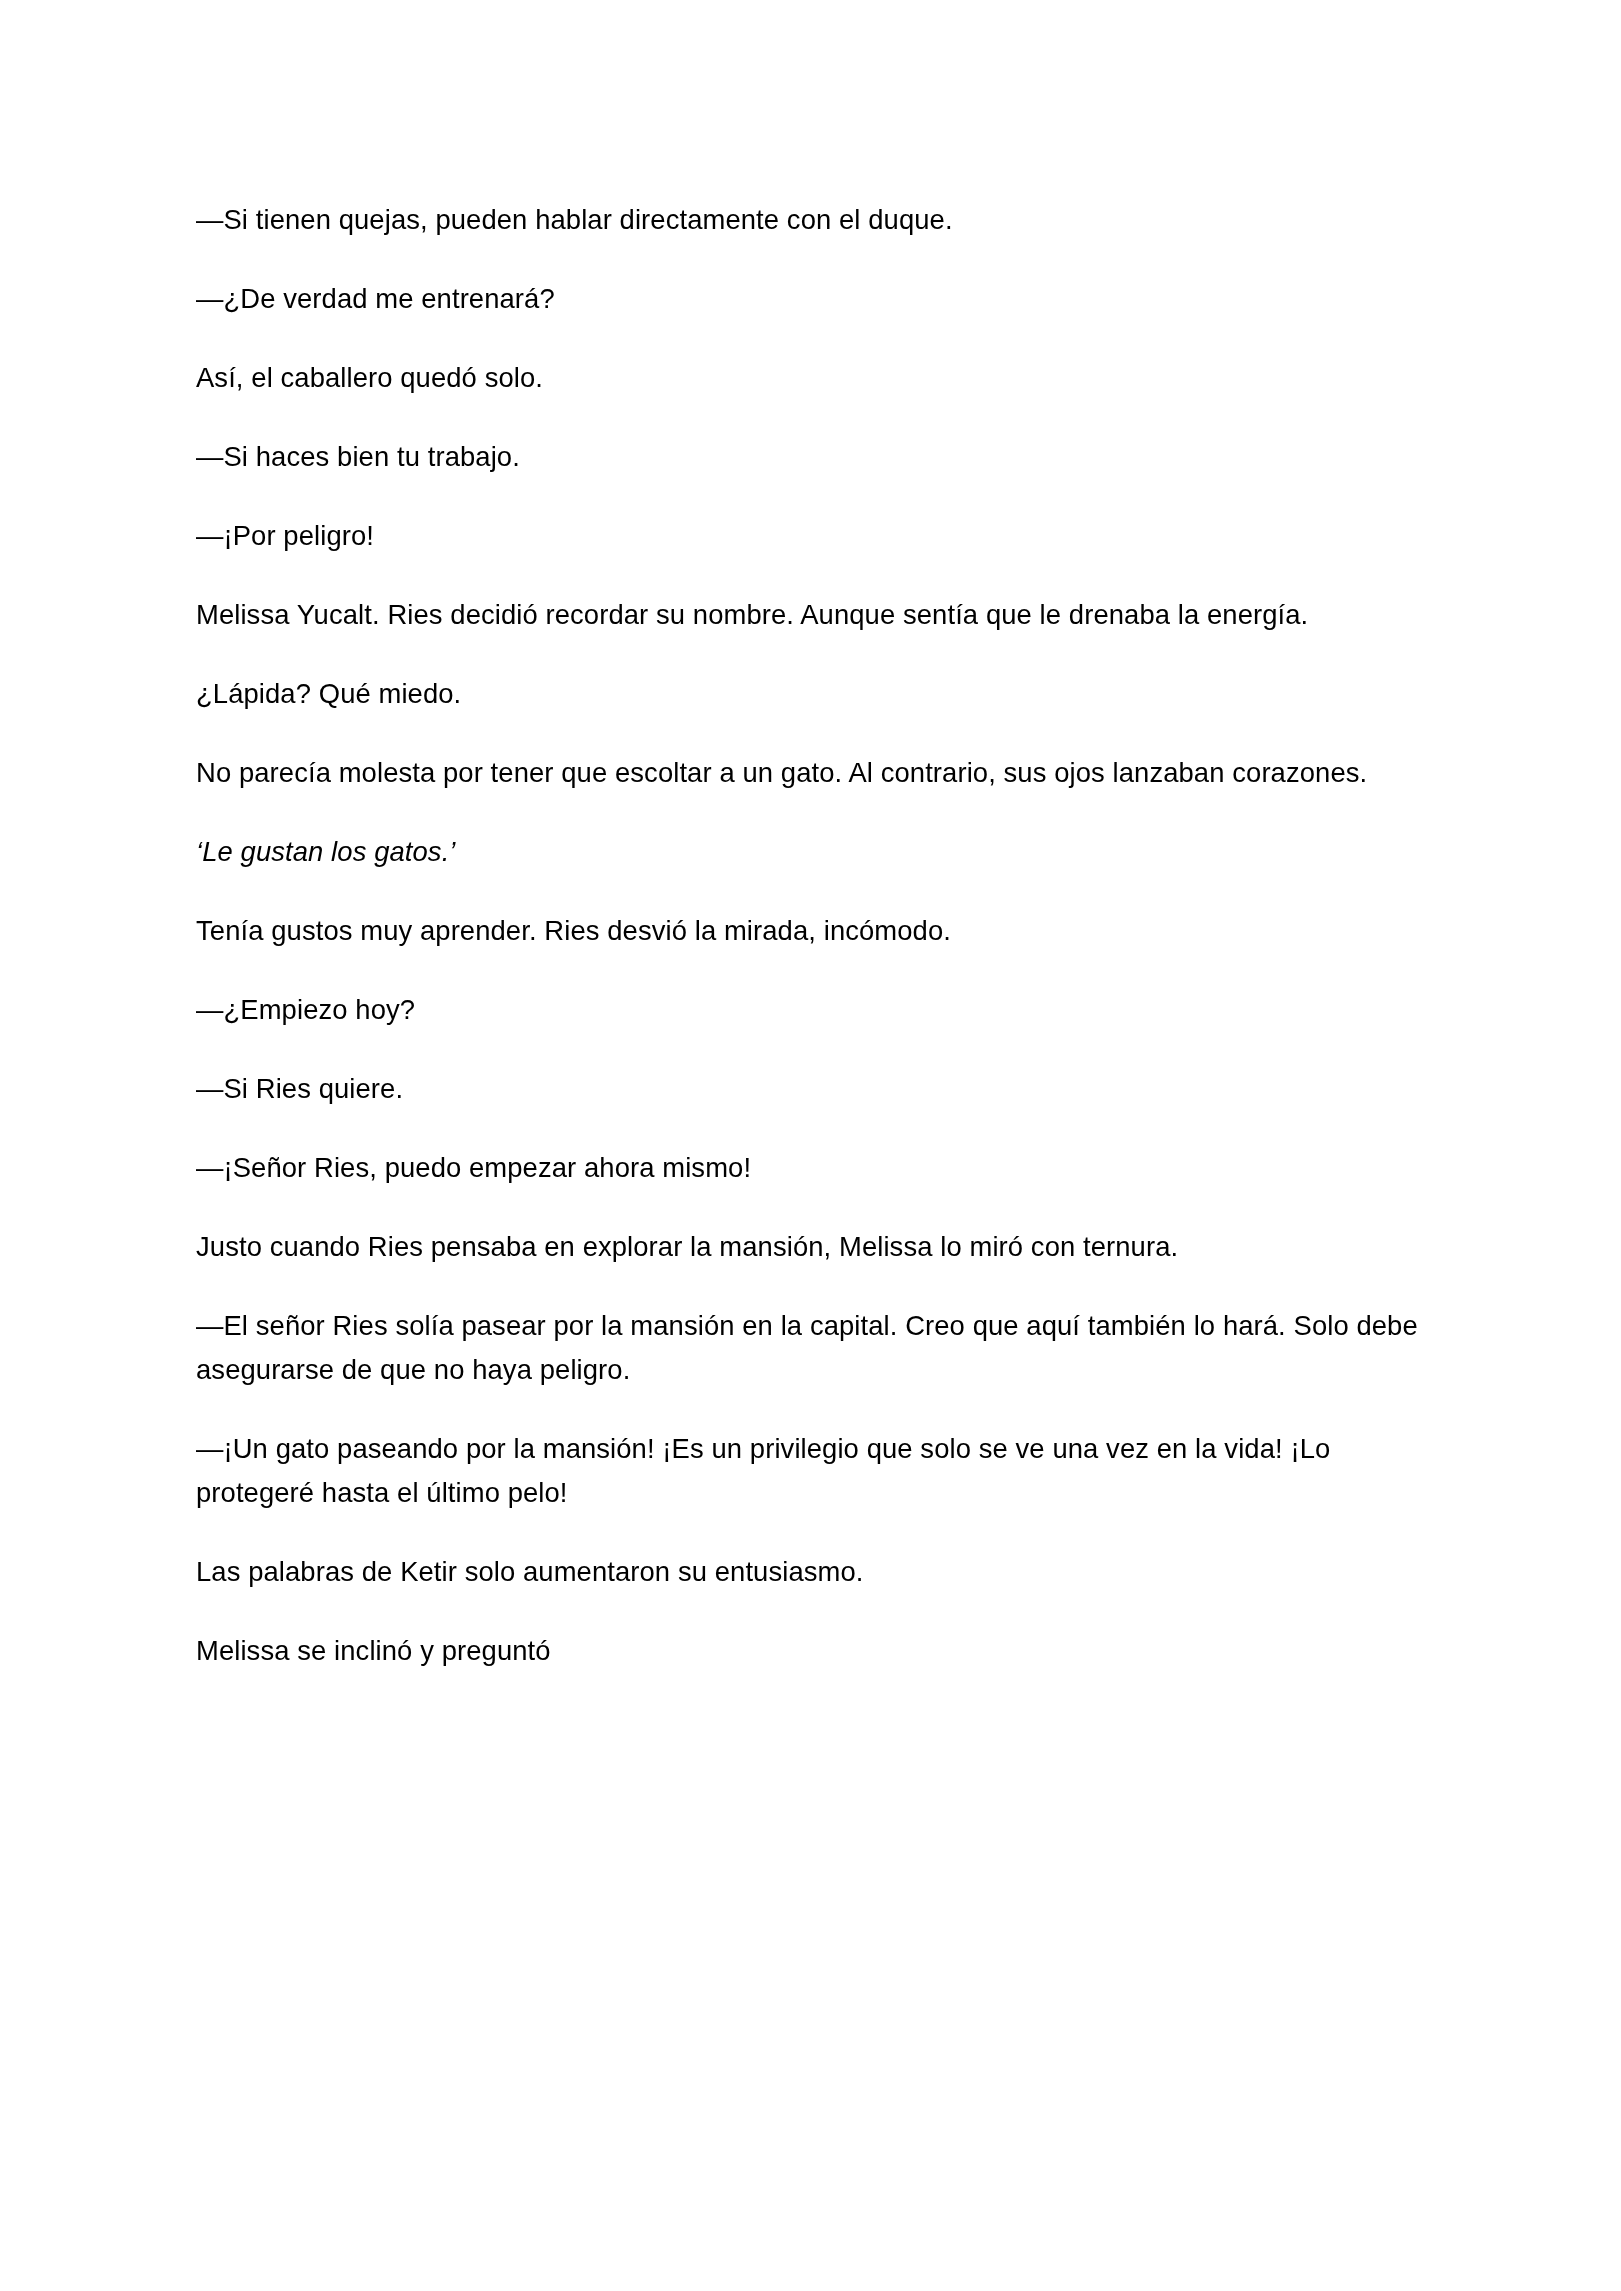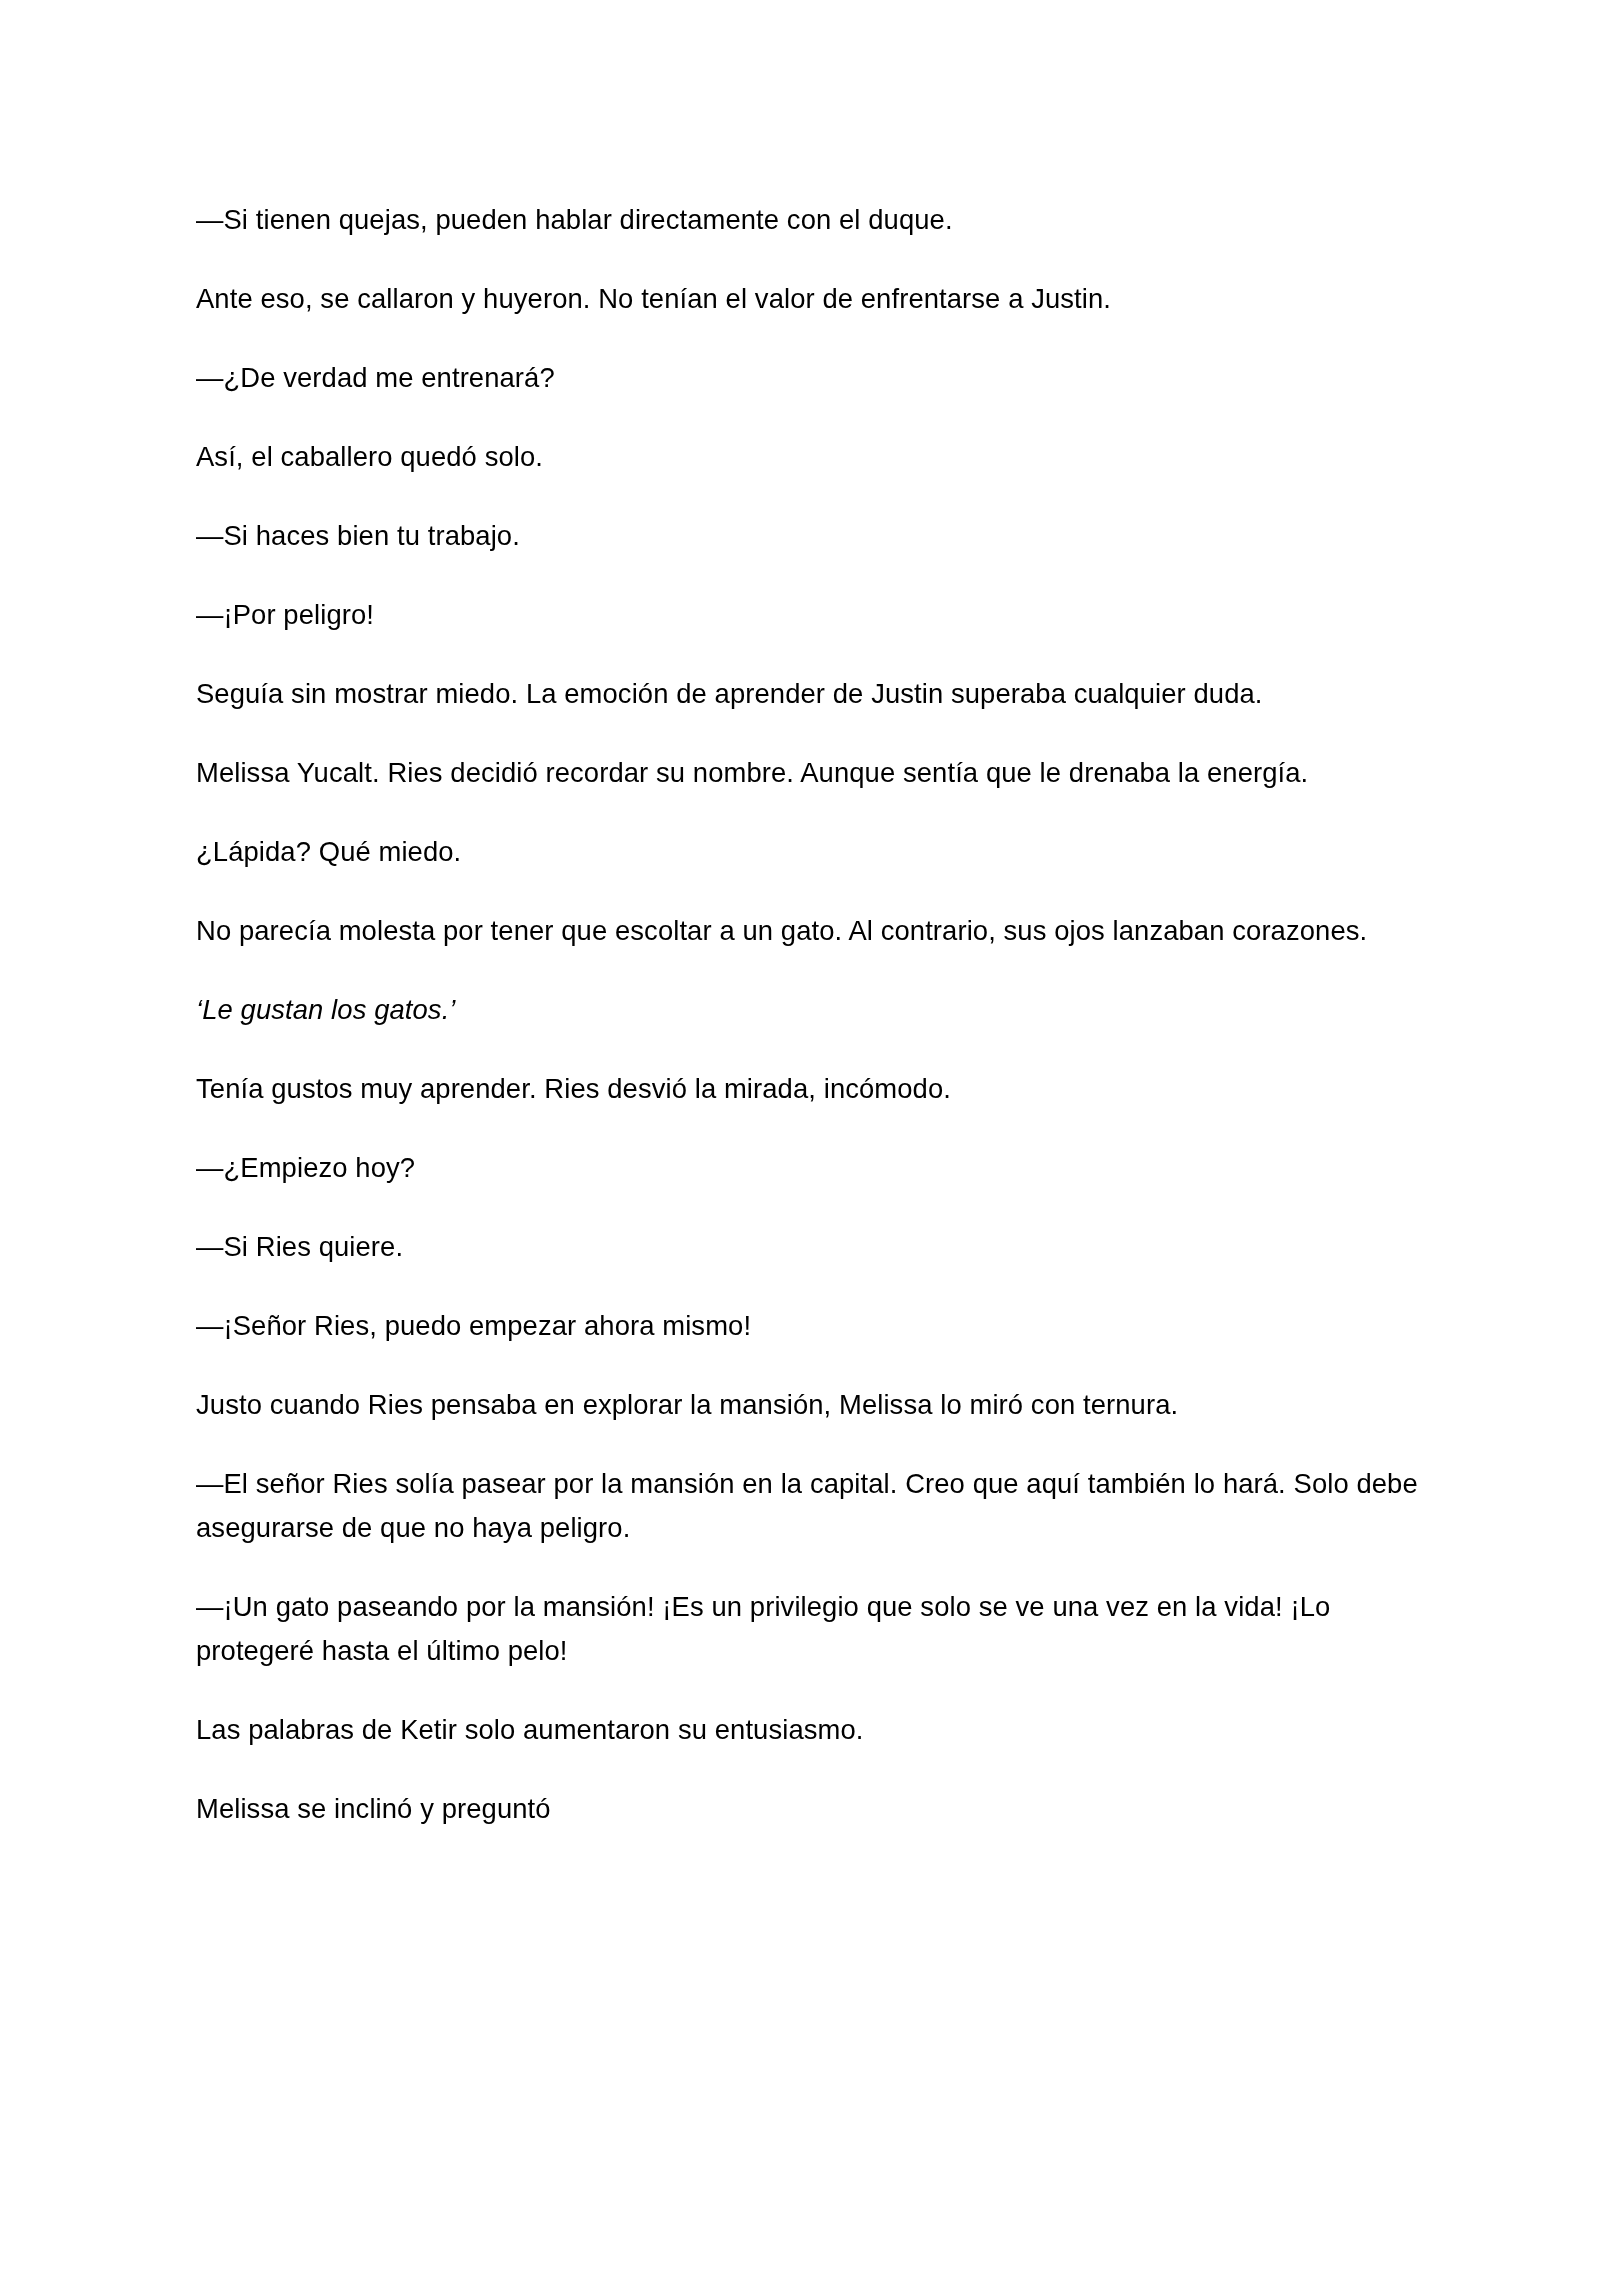--- a/index.html
+++ b/index.html
@@ -30,26 +30,24 @@
   .paragraphs p.italic {
     font-style: italic;
   }
 </style>
 </head>
 <body>
 
 <div class="page">
   <div class="paragraphs" id="paragraph-container">
       <p>—Si tienen quejas, pueden hablar directamente con el duque.</p>
-      <p>Ante eso, se callaron y huyeron. No tenían el valor de enfrentarse a Justin.</p>
       <p>—¿De verdad me entrenará?</p>
       <p>Así, el caballero quedó solo.</p>
       <p>—Si haces bien tu trabajo.</p>
       <p>—¡Por peligro!</p>
-      <p>Seguía sin mostrar miedo. La emoción de aprender de Justin superaba cualquier duda.</p>
       <p>Melissa Yucalt. Ries decidió recordar su nombre. Aunque sentía que le drenaba la energía.</p>
       <p>¿Lápida? Qué miedo.</p>
       <p>No parecía molesta por tener que escoltar a un gato. Al contrario, sus ojos lanzaban corazones.</p>
       <p class="italic">‘Le gustan los gatos.’</p>
       <p>Tenía gustos muy aprender. Ries desvió la mirada, incómodo.</p>
       <p>—¿Empiezo hoy?</p>
       <p>—Si Ries quiere.</p>
       <p>—¡Señor Ries, puedo empezar ahora mismo!</p>
       <p>Justo cuando Ries pensaba en explorar la mansión, Melissa lo miró con ternura.</p>
       <p>—El señor Ries solía pasear por la mansión en la capital. Creo que aquí también lo hará. Solo debe asegurarse de que no haya peligro.</p>

